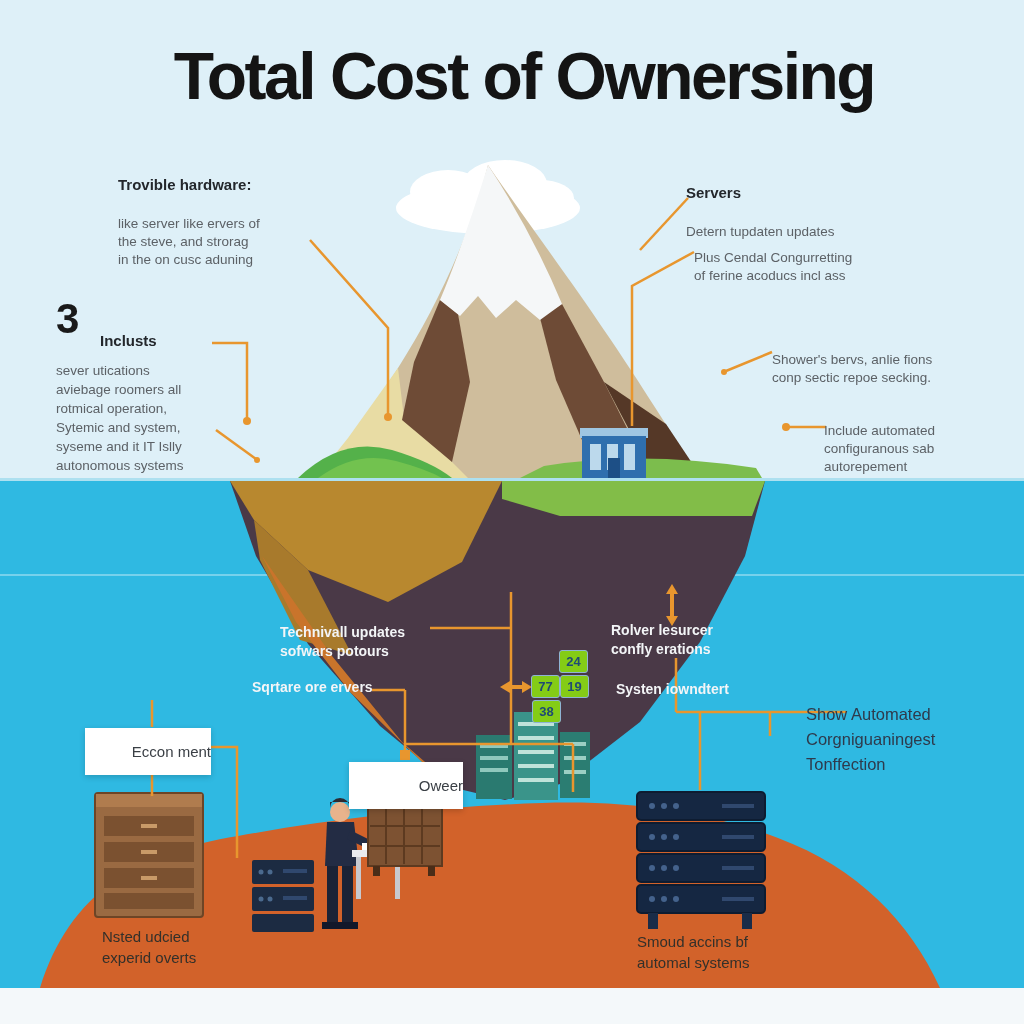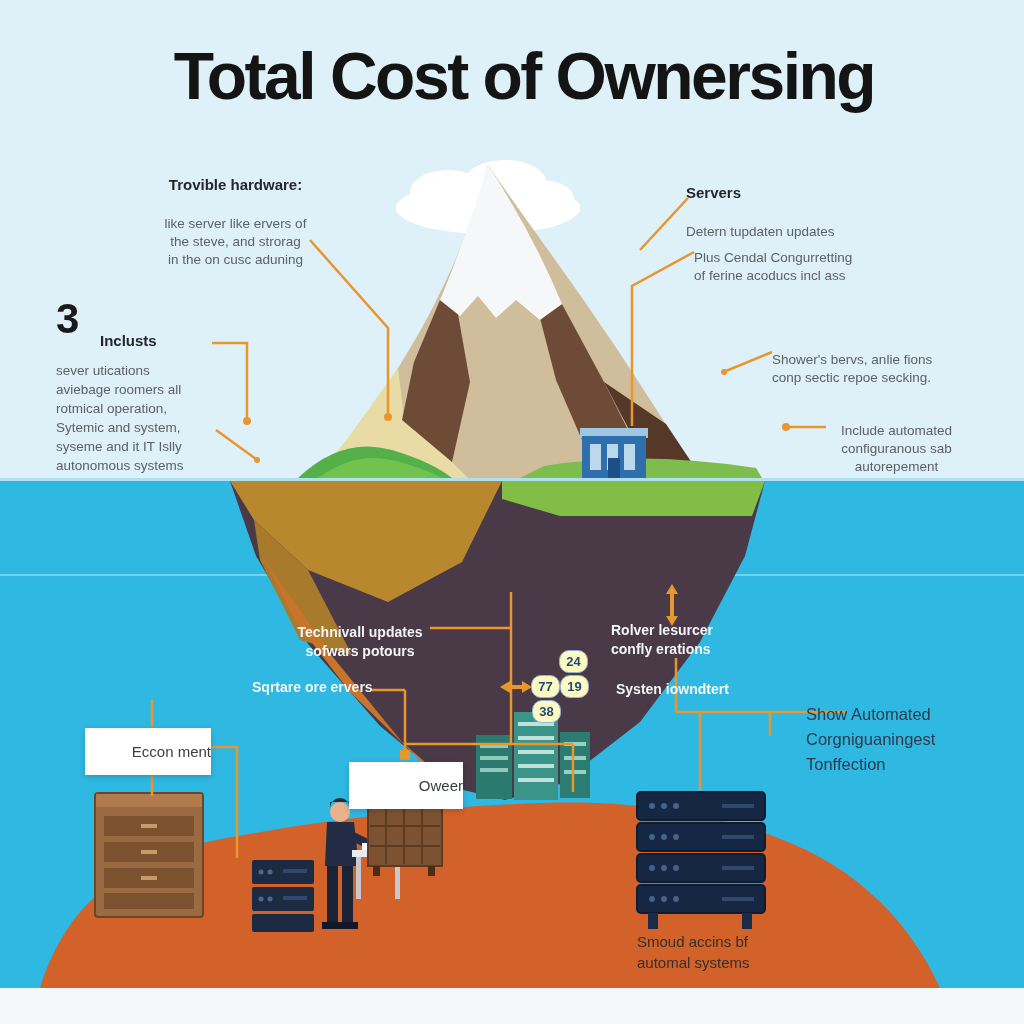--- a/index.html
+++ b/index.html
@@ -3,24 +3,24 @@
 <meta charset="utf-8">
 <style>
   html,body{margin:0;padding:0;background:#fff}
   .scene{position:relative;width:1024px;height:1024px;background:#def0f8;font-family:"Liberation Sans",sans-serif;overflow:hidden}
   .bg{position:absolute;left:0;top:0}
   .title{position:absolute;left:0;top:26px;width:100%;margin:12px;text-align:center;
          font-size:66px;font-weight:800;letter-spacing:-2.5px;color:#141414}
   .lbl{position:absolute;white-space:pre-line}
   .lbl .h{font-size:15px;font-weight:700;color:#23272c;margin-bottom:4px}
   .lbl .b{font-size:13.5px;color:#5c6166;line-height:18px}
-  .center{text-align:center}
+  .center{}
   .whitetxt{color:#f3f5f7;font-size:14px;line-height:19px;font-weight:700}
   .bignum{position:absolute;font-size:42px;font-weight:800;color:#1a1a1a;line-height:1}
-  .chip{position:absolute;width:27px;height:21px;background:#fef9c3;border:1px solid #8fb4d4;border-radius:10px;
+  .chip{position:absolute;width:27px;height:21px;background:#84cc16;border:1px solid #8fb4d4;border-radius:3px;
         color:#1f4a74;font-size:13px;font-weight:700;display:flex;align-items:center;justify-content:center}
   .white-box{position:absolute;height:47px;background:#ffffff;box-shadow:0 2px 6px rgba(0,0,0,.18);
         display:flex;align-items:center;justify-content:flex-end;font-size:15px;color:#3a3f45}
   .darktxt{color:#2e3a4c;font-size:16.5px;line-height:25px;font-weight:400}
   .groundtxt{color:#33302a;font-size:15px;line-height:21px;font-weight:500}
 </style>
 </head>
 <body>
 
 <div class="scene">
@@ -273,16 +273,18 @@
     <span>Eccon ment</span>
   </div>
   <div class="white-box" style="left:349px;top:762px;width:114px">
     <span>Oweer</span>
   </div>
 
   <div class="lbl darktxt" style="left:806px;top:702px;width:175px">Show Automated
 Corgniguaningest
 Tonffection</div>
 
+  <div class="lbl groundtxt" style="left:102px;top:926px;width:170px">Nsted udcied
+experid overts</div>
   <div class="lbl groundtxt" style="left:637px;top:931px;width:180px">Smoud accins bf
 automal systems</div>
 
 </div>
 
 </body></html>

